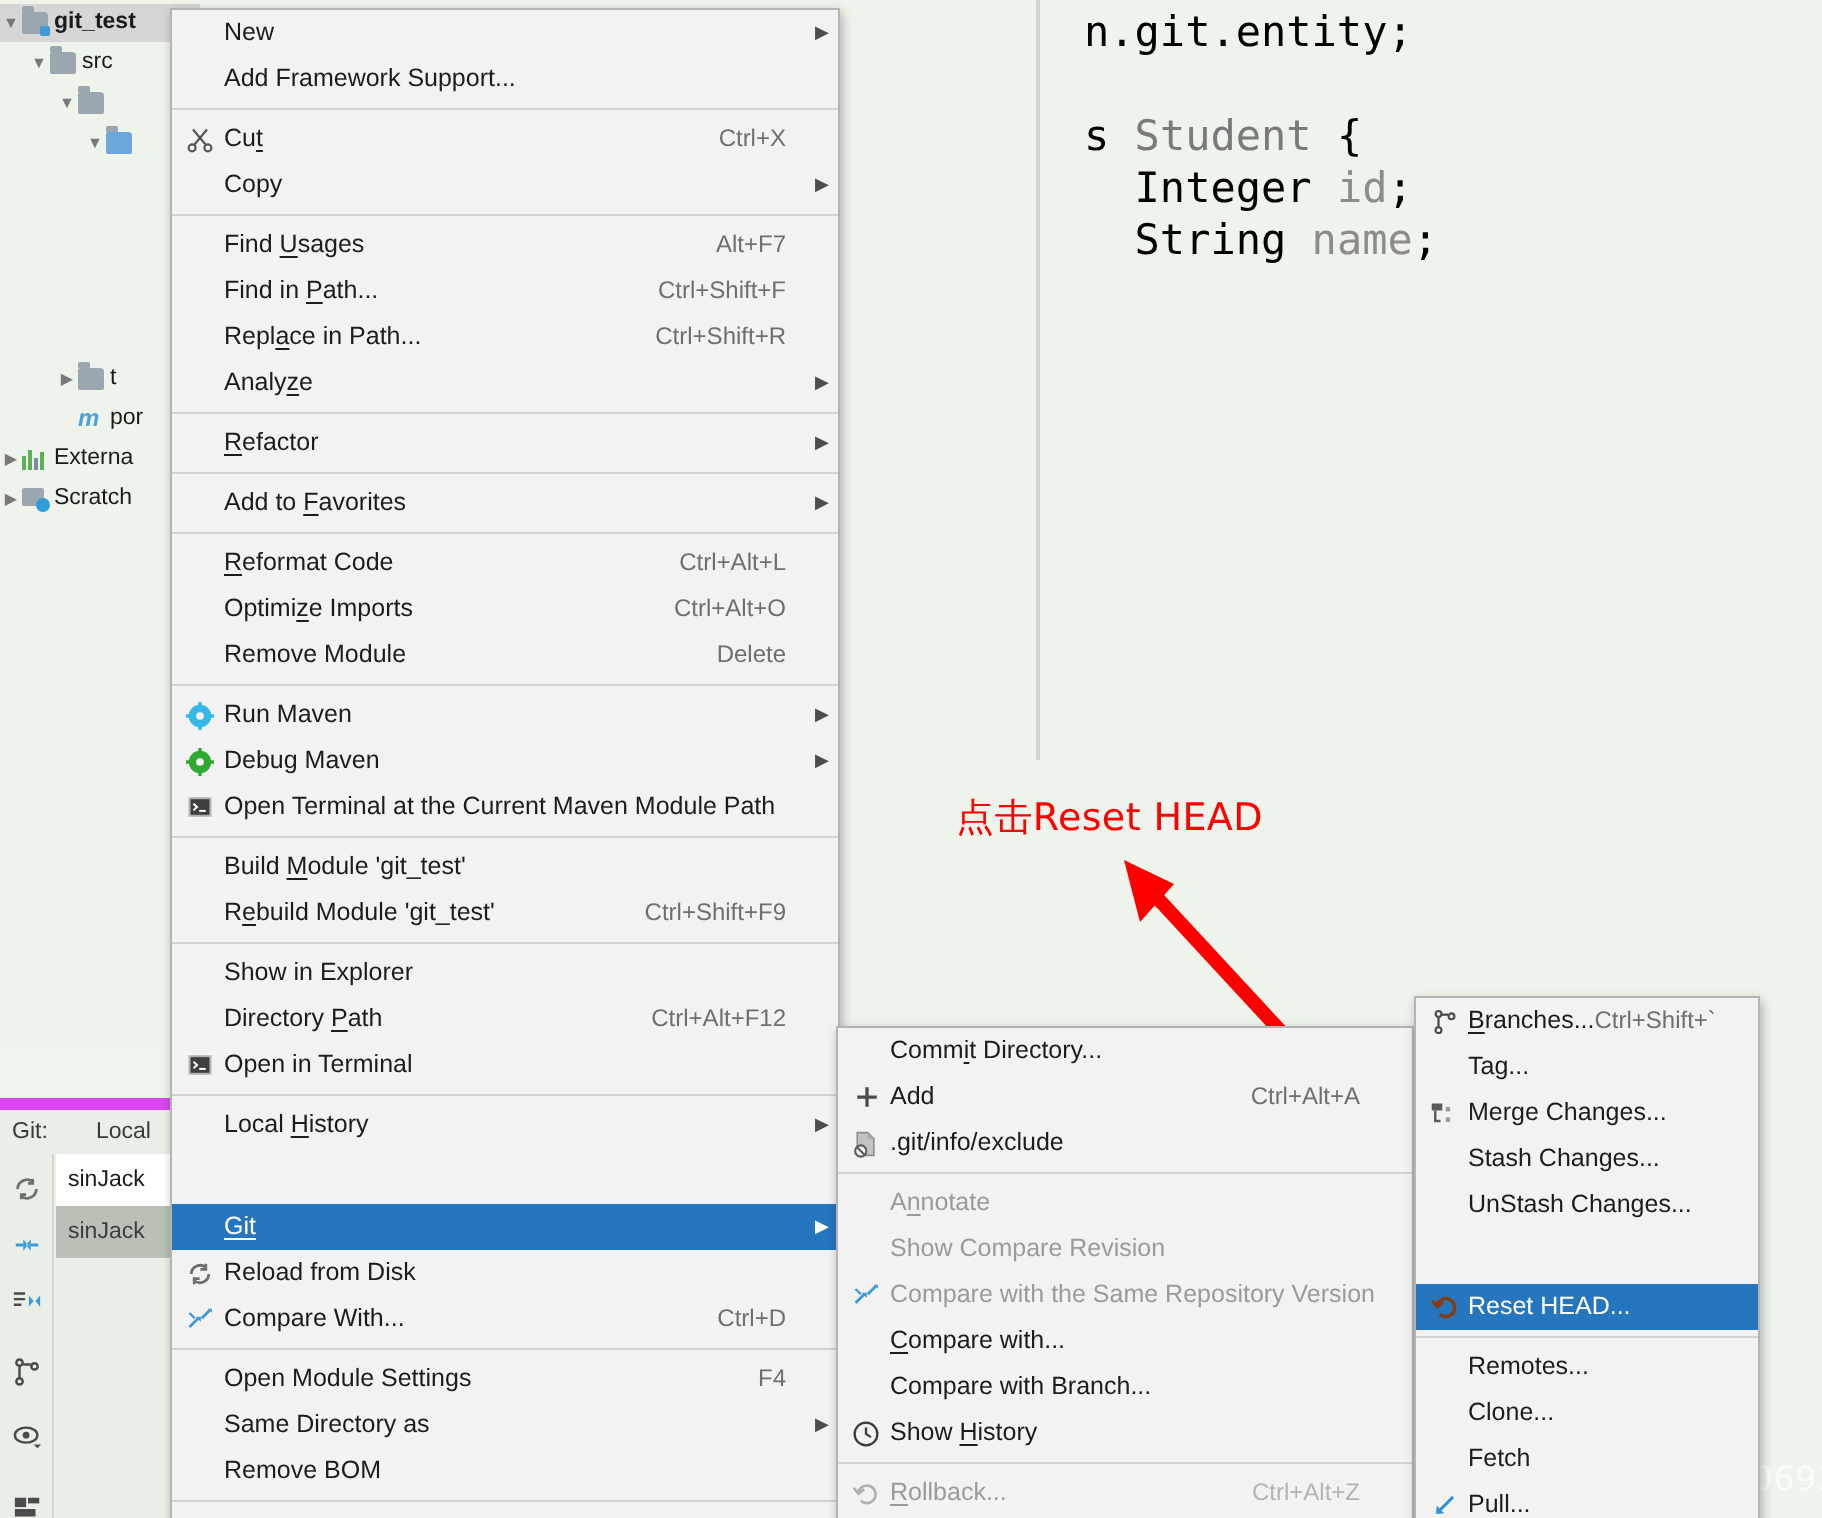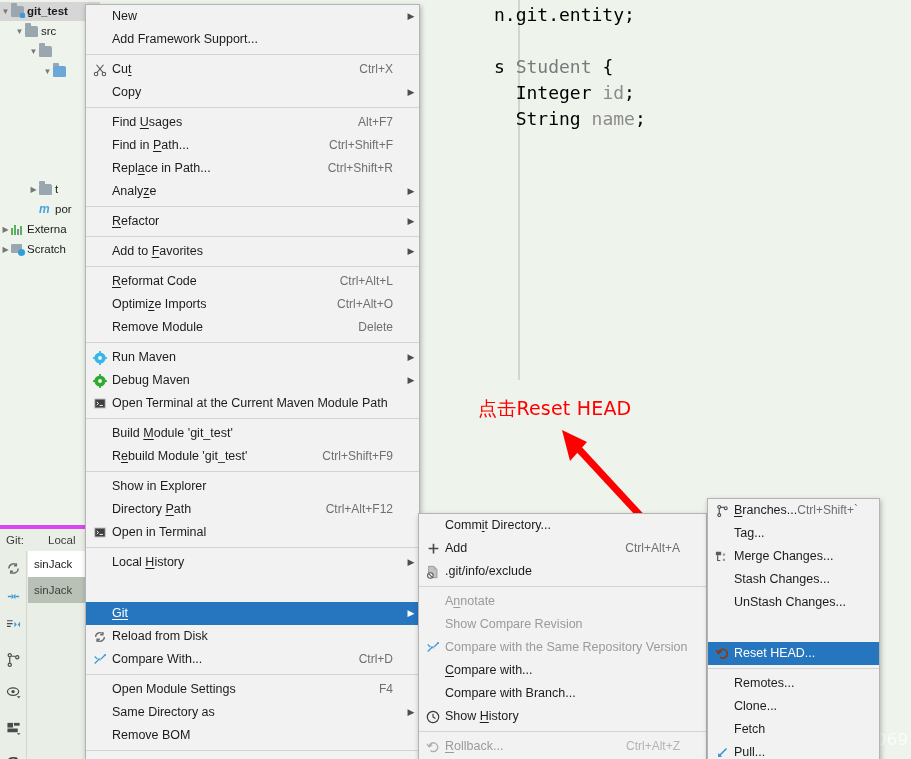--- a/index.html
+++ b/index.html
@@ -16,23 +16,23 @@
 
   #editor-area {
     position: absolute; left: 100px; top: 0; right: 0; bottom: 0;
     background: #eef3ec;
   }
   #editor-gutter-line {
     position: absolute; left: 418px; top: 0; width: 2px; height: 380px;
     background: #cfd8cd;
   }
   .code-line {
-    position: absolute; left: 394px;
+    position: absolute; left: 442px;
     font-family: "DejaVu Sans Mono", "Liberation Mono", monospace;
-    font-size: 18px; white-space: pre; color: #000; text-align: right;
+    font-size: 21px; white-space: pre; color: #000; text-align: right;
   }
   .cls { color: #7a7a7a; text-decoration-style: wavy;
          text-decoration-color: #b6c6b0; text-underline-offset: 3px; }
   .fld { color: #8c8c8c; }
 
   
   #project-tree {
     position: absolute; left: 0; top: 0; width: 100px; height: 525px;
     background: #eef3ec; font-size: 11.5px; color: #1b1b1b;
     overflow: hidden;
@@ -59,22 +59,22 @@
   .bold { font-weight: bold; }
 
   .m-ico { color:#4aa3df; font-weight:bold; font-style:italic; font-size:12px;
            margin-right:3px; flex:0 0 13px; }
   .lib-ico { flex:0 0 13px; margin-right:3px; height:11px; position:relative; }
   .lib-ico i { position:absolute; bottom:0; width:2px; display:block; }
   .scratch-ico { flex:0 0 13px; margin-right:3px; height:11px; position:relative; }
 
   
   #git-panel {
-    position: absolute; left: 0; top: 525px; width: 100px; bottom: 0;
-    background: #e9efe7; border-top: 4px solid #d946ef;
+    position: absolute; left: 0; top: 549px; width: 100px; bottom: 0;
+    background: #e9efe7; border-top: 6px solid #d946ef;
   }
   #git-panel-header {
     position: absolute; left:0; top:0; height: 22px; width:100%;
     font-size: 11.5px; color: #3a3a3a; line-height: 22px;
   }
   #git-panel-header .lbl { position:absolute; left:6px; }
   #git-panel-header .lbl2 { position:absolute; left:48px; }
   #git-toolbar {
     position: absolute; left:0; top:22px; width:27px; bottom:0;
     border-right:1px solid #d2d8d0;

